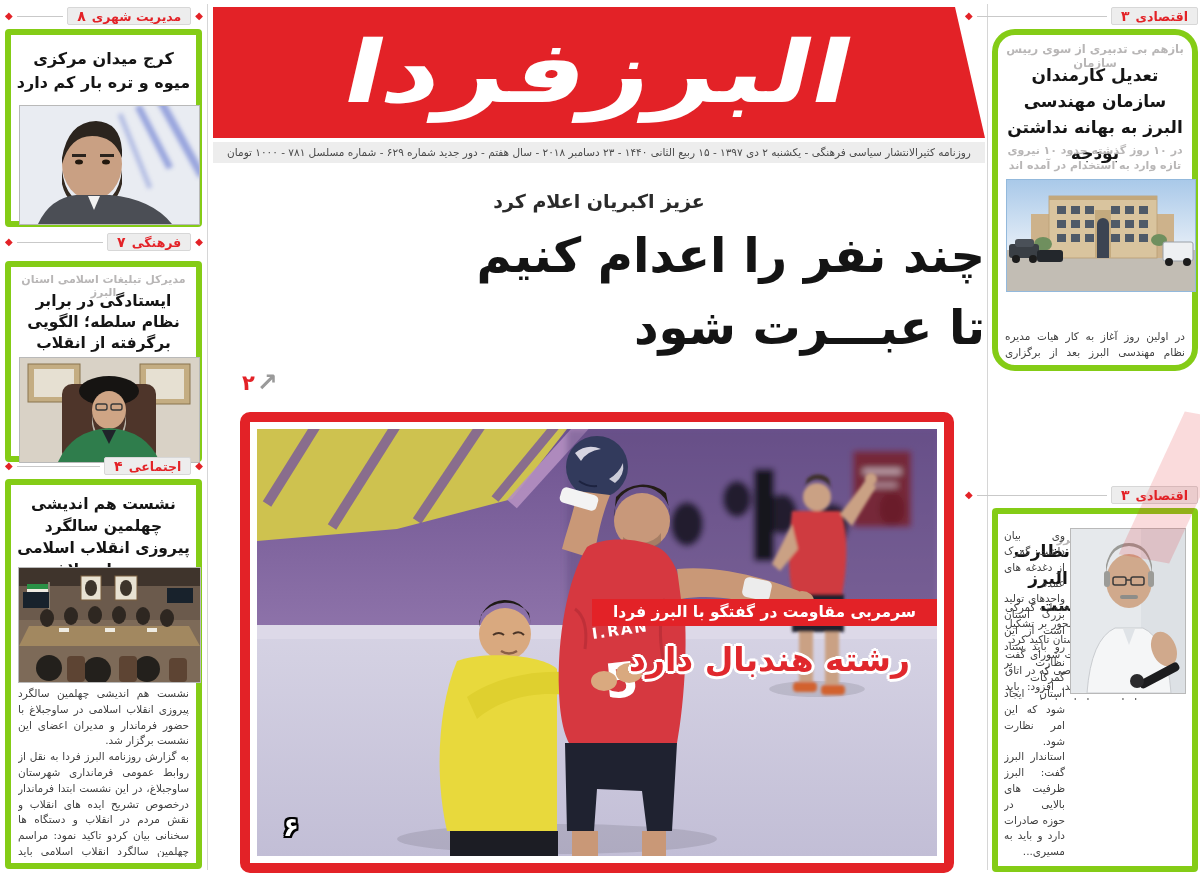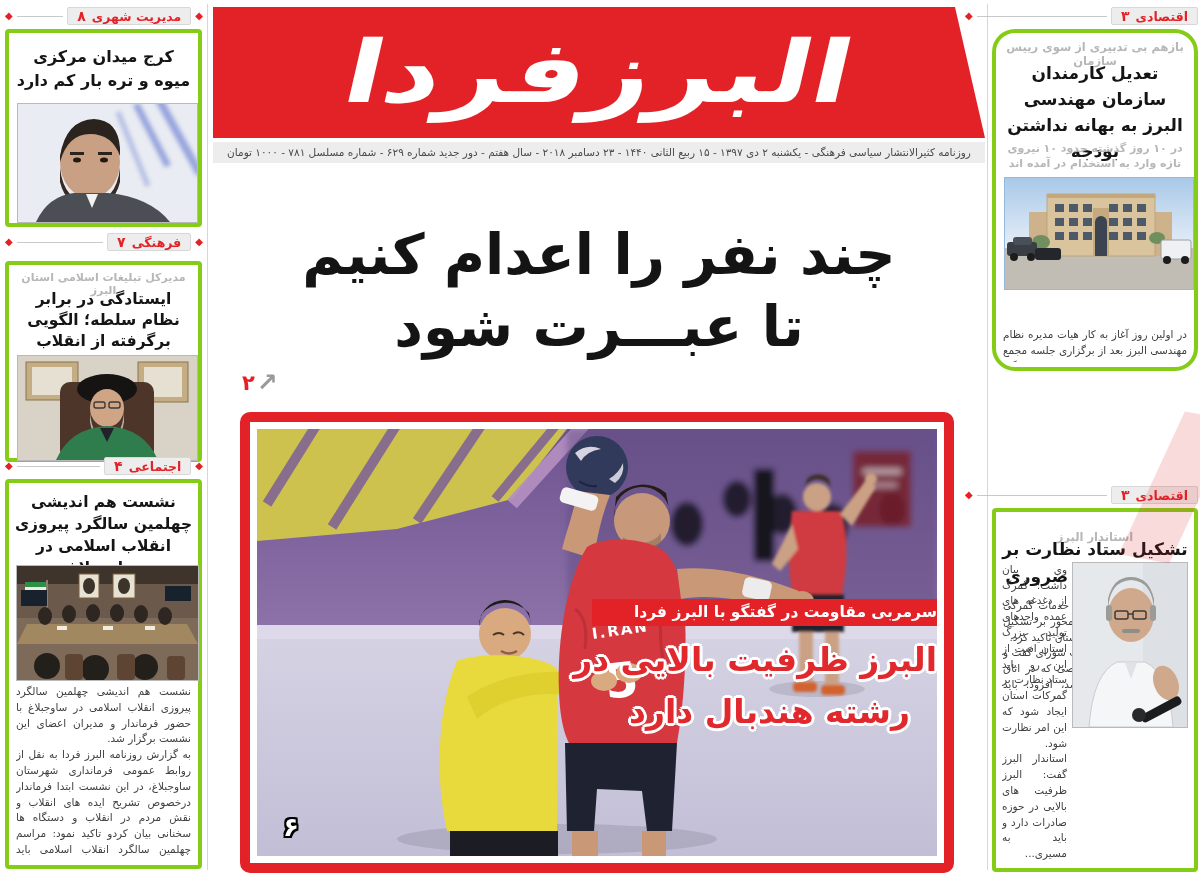--- a/index.html
+++ b/index.html
@@ -12,53 +12,53 @@
             display:flex;align-items:center;justify-content:center;
             clip-path:polygon(0 0, calc(100% - 30px) 0, 100% 100%, 0 100%);}
   .logo{color:#fff;font-weight:bold;font-size:86px;line-height:131px;white-space:nowrap;
         transform:skewX(-13deg) scaleX(1.32);}
   .dateline{position:absolute;left:213px;top:142px;width:772px;height:21px;background:#ededed;
             color:#4a4a4a;font-size:10.5px;line-height:21px;text-align:center;}
 
   
   .lead-kicker{position:absolute;left:213px;top:190px;width:772px;text-align:center;
                font-size:19px;font-weight:bold;color:#2b2b2b;}
-  .lead-h{position:absolute;left:213px;width:772px;text-align:center;font-size:56px;
+  .lead-h{position:absolute;left:213px;width:772px;text-align:right;font-size:48px;
           font-weight:bold;color:#141414;line-height:78px;}
   .lead-h.l1{top:216px;} .lead-h.l2{top:288px;}
   .pageref{position:absolute;left:242px;top:370px;direction:ltr;display:flex;align-items:center;gap:2px;}
   .pr-num{color:#e32227;font-weight:bold;font-size:21px;}
   .pr-arrow{color:#9a9a9a;font-weight:bold;font-size:25px;line-height:1;}
 
   
   .frame{position:absolute;left:240px;top:412px;width:714px;height:461px;box-sizing:border-box;
          border:10px solid #e32227;border-radius:10px;background:#fff;padding:7px;}
   .frame-inner{position:relative;width:680px;height:427px;overflow:hidden;}
   .frame-inner svg{display:block;}
   .strip{position:absolute;right:0;top:170px;width:345px;height:27px;background:#e32227;
-         color:#fff;font-size:15.5px;font-weight:bold;line-height:27px;}
+         color:#fff;font-size:15.5px;font-weight:bold;line-height:27px;text-align:center;}
   .caps{position:absolute;right:0;top:205px;width:335px;text-align:center;}
   .cap{font-size:33px;font-weight:bold;color:#e0282d;line-height:52px;white-space:nowrap;
        text-shadow:-2px -2px 0 #fff,2px -2px 0 #fff,-2px 2px 0 #fff,2px 2px 0 #fff,
                    0 3px 0 #fff,0 -3px 0 #fff,3px 0 0 #fff,-3px 0 0 #fff;}
   .pnum{position:absolute;left:26px;bottom:14px;font-size:26px;font-weight:bold;color:#fff;
         text-shadow:-2px -2px 0 #000,2px -2px 0 #000,-2px 2px 0 #000,2px 2px 0 #000,
                     0 2px 0 #000,0 -2px 0 #000,2px 0 0 #000,-2px 0 0 #000;}
 
   
   .sec{position:absolute;height:18px;display:flex;align-items:center;gap:4px;direction:ltr;}
   .diamond{color:#e32227;font-size:10px;line-height:1;}
   .rule{flex:1;height:1px;background:#c9c9c9;}
   .pill{background:#ededed;border:1px solid #d7d7d7;border-radius:2px;height:18px;box-sizing:border-box;
         display:flex;align-items:center;gap:6px;padding:0 9px;direction:rtl;}
   .pt{color:#e32227;font-size:12.5px;font-weight:bold;white-space:nowrap;}
   .pn{color:#e32227;font-size:14px;font-weight:bold;}
 
   
-  .box{position:absolute;border:4px solid #84cc16;border-radius:4px;background:#fff;box-sizing:border-box;}
+  .box{position:absolute;border:6px solid #84cc16;border-radius:4px;background:#fff;box-sizing:border-box;}
   .hA{position:absolute;left:5px;right:5px;text-align:center;font-weight:bold;color:#151515;}
   .kick{position:absolute;left:4px;right:4px;text-align:center;font-weight:bold;color:#b8b6b6;}
   .btxt{position:absolute;color:#3f3f3f;font-size:10.5px;line-height:15.8px;text-align:justify;
         white-space:pre-line;overflow:hidden;}
   .ph{position:absolute;border:1px solid #b9b9b9;overflow:hidden;background:#ddd;}
   .ph svg{display:block;}
   .ph.blue{border-color:#93b9dc;}
 
   .wrap-row{position:absolute;left:6px;right:6px;bottom:6px;display:flex;gap:5px;direction:rtl;}
   .wrap-row .side{flex:1;color:#3f3f3f;font-size:10.5px;line-height:15.8px;text-align:justify;
@@ -75,20 +75,21 @@
 <div class="page">
 
   <div class="vsep" style="left:207px;"></div>
   <div class="vsep" style="left:987px;"></div>
 
   <div class="masthead">
     <div class="logo">البرزفردا</div>
   </div>
   <div class="dateline">روزنامه کثیرالانتشار سیاسی فرهنگی - یکشنبه ۲ دی ۱۳۹۷ - ۱۵ ربیع الثانی ۱۴۴۰ - ۲۳ دسامبر ۲۰۱۸ - سال هفتم - دور جدید شماره ۶۲۹ - شماره مسلسل ۷۸۱ - ۱۰۰۰ تومان</div>
 
+  <div class="lead-kicker">عزیز اکبریان اعلام کرد</div>
   <div class="lead-h l1">چند نفر را اعدام کنیم</div>
   <div class="lead-h l2">تا عبـــرت شود</div>
   <div class="pageref">
     <span class="pr-num">۲</span>
     <span class="pr-arrow">↗</span>
   </div>
 
   <div class="frame">
     <div class="frame-inner">
       <svg width="680" height="427" viewBox="0 0 680 427">
@@ -180,21 +181,20 @@
           <ellipse cx="545" cy="172" rx="12" ry="10" fill="#c99877"></ellipse>
           <ellipse cx="347" cy="252" rx="13" ry="10" fill="#d9a97f"></ellipse>
           <ellipse cx="372" cy="244" rx="13" ry="10" fill="#d9a97f"></ellipse>
           <path d="M308,314 L420,314 L415,402 L390,402 L385,362 L340,360 L337,402 L310,402 Z" fill="#1f2230"></path>
           <rect x="315" y="402" width="26" height="25" fill="#c99877"></rect>
           <rect x="385" y="402" width="24" height="25" fill="#c99877"></rect>
         </g>
       </svg>
       <div class="strip">سرمربی مقاومت در گفتگو با البرز فردا</div>
       <div class="caps">
-        <div class="cap">البرز ظرفیت بالایی در</div>
         <div class="cap">رشته هندبال دارد</div>
       </div>
       <div class="pnum">۶</div>
     </div>
   </div>
 
   <div class="sec" style="left:5px;top:7px;width:198px;">
     <span class="diamond">◆</span>
     <span class="rule"></span>
     <span class="pill">

